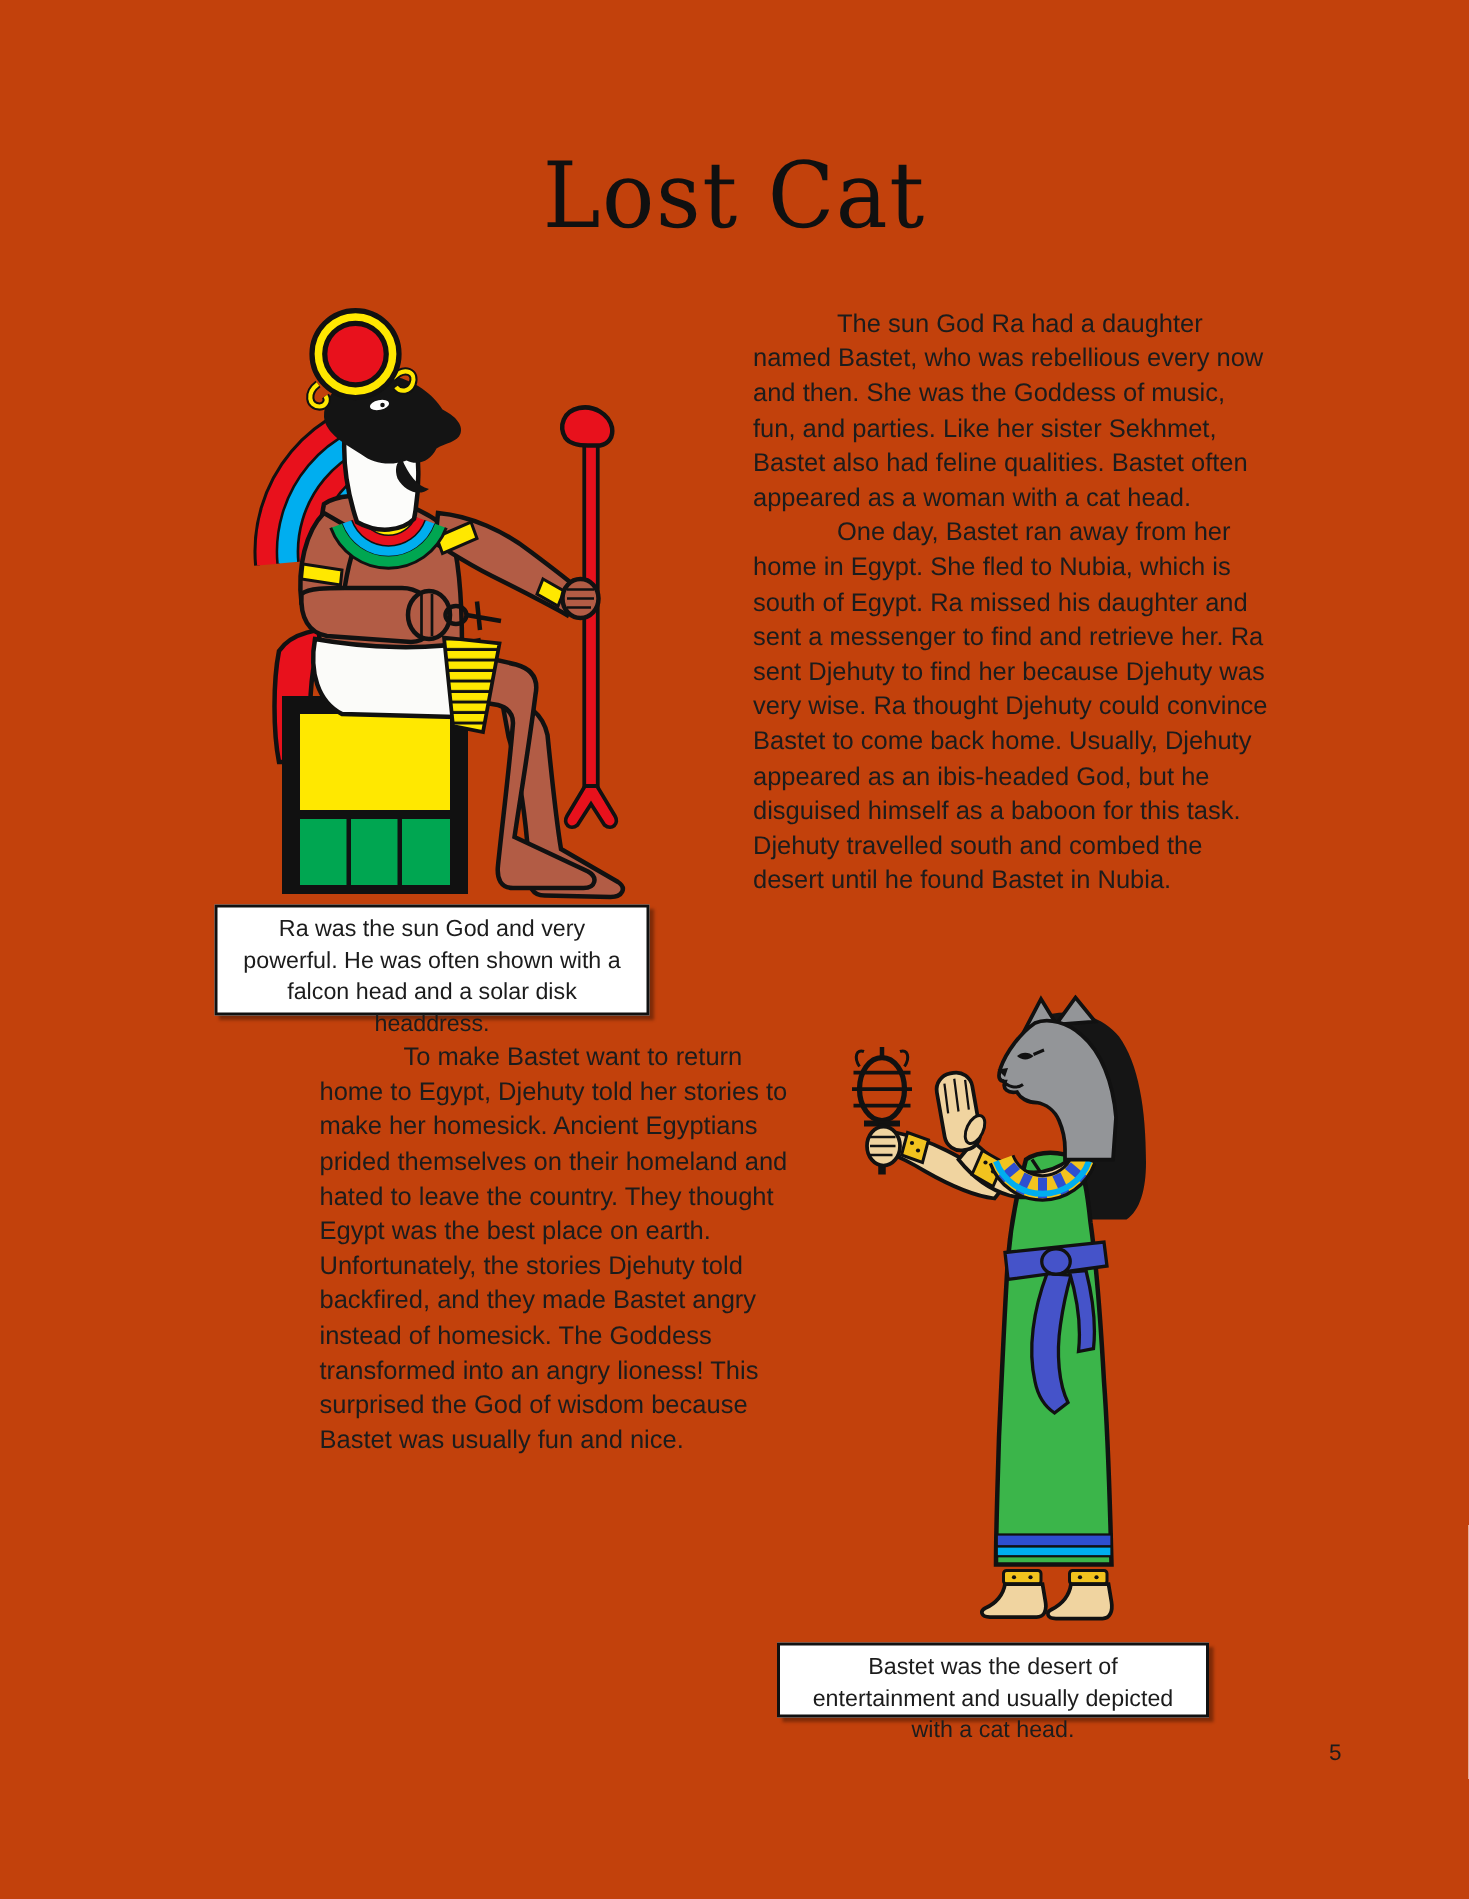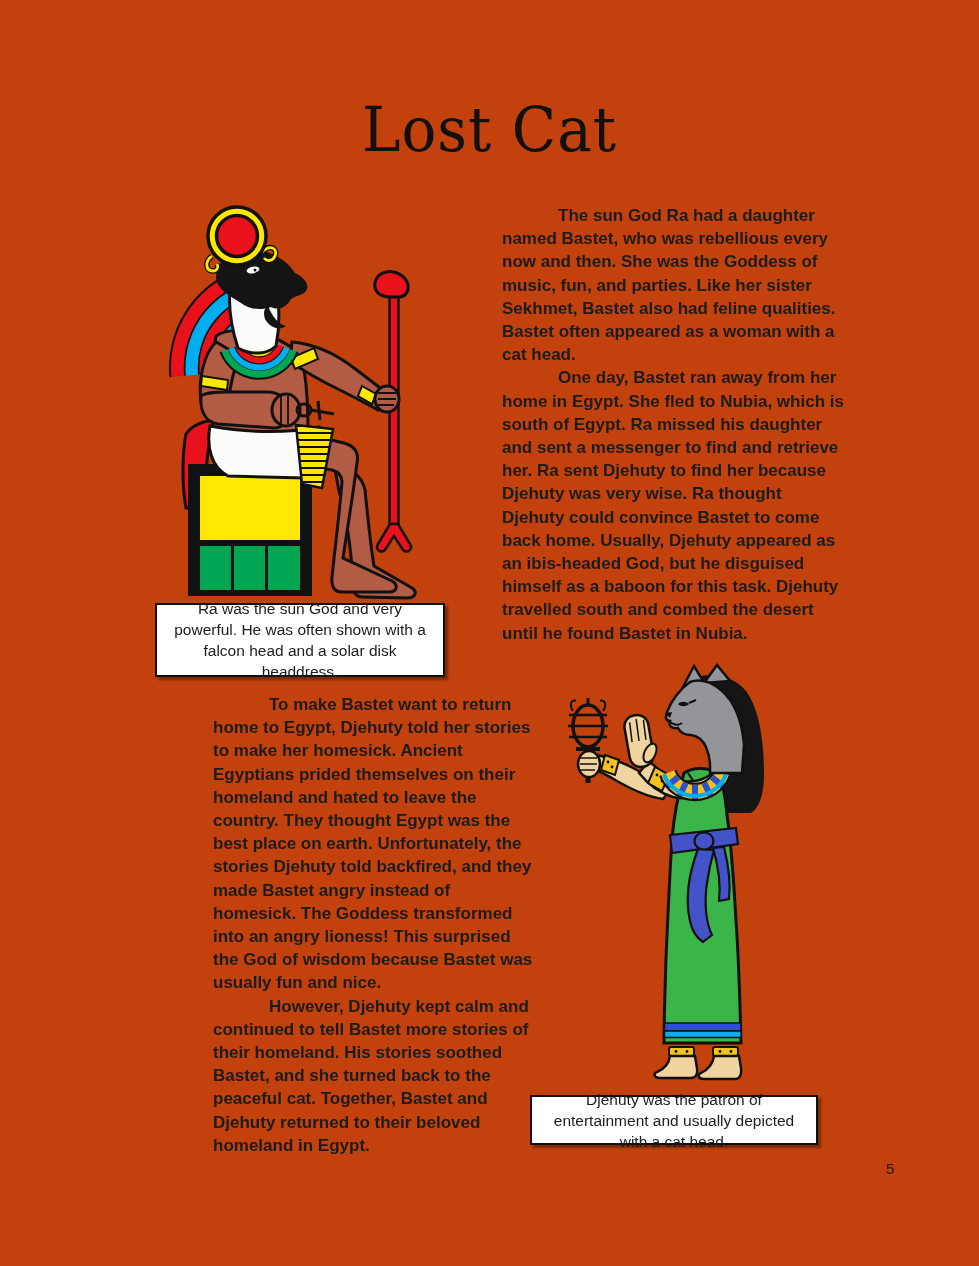--- a/index.html
+++ b/index.html
@@ -7,30 +7,29 @@
     position:relative; width:979px; height:1266px; background:#c2410c;
     font-family:"Liberation Sans", sans-serif; color:#1c1c1c; overflow:hidden;
   }
   .title {
     position:absolute; left:0; top:98px; width:100%; margin:0;
     text-align:center; font-family:"DejaVu Serif", serif; font-weight:500;
     font-size:58px; line-height:64px; letter-spacing:1px; color:#101010;
     transform:scaleY(1.05);
   }
   .col { position:absolute; font-size:17px; line-height:23.2px; text-align:left; }
-  .col p { margin:0; text-indent:56px;font-weight:bold; }
+  .col p { margin:0; text-indent:56px; }
   .col-right { left:502px; top:204px; width:346px; }
   .col-left  { left:195px; top:693px; width:323px;margin-left:18px; }
   .caption-box {
     position:absolute; border:2px solid #111; background:#fff;
     box-shadow:3px 3px 2px rgba(0,0,0,0.35);
-    display:flex; align-items:center; justify-content:center;
+    display:flex; justify-content:center;
     text-align:center; font-size:15.5px; line-height:21px; padding:4px 12px;
     box-sizing:border-box;
-    margin-left:12px;
   }
   .ra-caption-box { left:143px; top:603px; width:290px; height:74px; }
   .bastet-caption-box { left:518px; top:1095px; width:288px; height:50px; }
   .ra-art { position:absolute; left:156px; top:196px; }
   .bastet-art { position:absolute; left:543px; top:663px; }
   .page-number { position:absolute; left:886px; top:1160px; font-size:15px; color:#1c1c1c; }
 </style>
 </head>
 <body>
 
@@ -138,21 +137,20 @@
     <span>Ra was the sun God and very powerful. He was often shown with a falcon head and a solar disk headdress.</span>
   </div>
 
   <div class="col col-right">
     <p>The sun God Ra had a daughter named Bastet, who was rebellious every now and then. She was the Goddess of music, fun, and parties. Like her sister Sekhmet, Bastet also had feline qualities. Bastet often appeared as a woman with a cat head.</p>
     <p>One day, Bastet ran away from her home in Egypt. She fled to Nubia, which is south of Egypt. Ra missed his daughter and sent a messenger to find and retrieve her. Ra sent Djehuty to find her because Djehuty was very wise. Ra thought Djehuty could convince Bastet to come back home. Usually, Djehuty appeared as an ibis-headed God, but he disguised himself as a baboon for this task. Djehuty travelled south and combed the desert until he found Bastet in Nubia.</p>
   </div>
 
   <div class="col col-left">
     <p>To make Bastet want to return home to Egypt, Djehuty told her stories to make her homesick. Ancient Egyptians prided themselves on their homeland and hated to leave the country. They thought Egypt was the best place on earth. Unfortunately, the stories Djehuty told backfired, and they made Bastet angry instead of homesick. The Goddess transformed into an angry lioness!  This surprised the God of wisdom because Bastet was usually fun and nice.</p>
-    <p>However, Djehuty kept calm and continued to tell Bastet more stories of their homeland. His stories soothed Bastet, and she turned back to the peaceful cat. Together, Bastet and Djehuty returned to their beloved homeland in Egypt.</p>
   </div>
 
   <svg class="bastet-art" width="260" height="425" viewBox="0 0 260 425">
 
     <g stroke="#111" fill="none">
       <ellipse cx="45" cy="63" rx="15" ry="21" stroke-width="3.5"></ellipse>
       <path d="M26 52 L64 52 M25 63 L65 63 M26 74 L64 74" stroke-width="2.5"></path>
       <path d="M33 86 L57 86" stroke-width="4"></path>
       <path d="M45 86 L45 120" stroke-width="5"></path>
       <path d="M45 42 L45 35" stroke-width="3"></path>
@@ -219,18 +217,18 @@
       <path d="M161 20 L174 2 L187 18 Z" fill="#939598" stroke="#111" stroke-width="2.5"></path>
       <path d="M147 19 C137 26 128 38 124 49 C122 55 123 58 127 58 C125 63 129 66 135 65 C137 69 142 72 148 72 C154 73 160 77 163 84 C166 91 167 97 167 103 L167 110 L199 110 L201 82 C199 58 191 38 178 27 C169 19 156 15 147 19 Z" fill="#939598" stroke="#111" stroke-width="2.5"></path>
       <path d="M135 41 C138 38 143 38 146 41 C143 44 138 44 135 41 Z" fill="#111"></path>
       <path d="M146 40 L153 37" stroke="#111" stroke-width="2" fill="none"></path>
       <path d="M122 50 L129 49 L127 55 Z" fill="#111"></path>
       <path d="M125 57 C129 62 135 63 139 60" stroke="#111" stroke-width="2" fill="none"></path>
     </g>
   </svg>
 
   <div class="caption-box bastet-caption-box">
-    <span>Djehuty was the patron of entertainment and usually depicted with a cat head.</span>
+    <span>Bastet was the desert of entertainment and usually depicted with a cat head.</span>
   </div>
 
   <div class="page-number">5</div>
 
 </div>
 
 </body></html>

